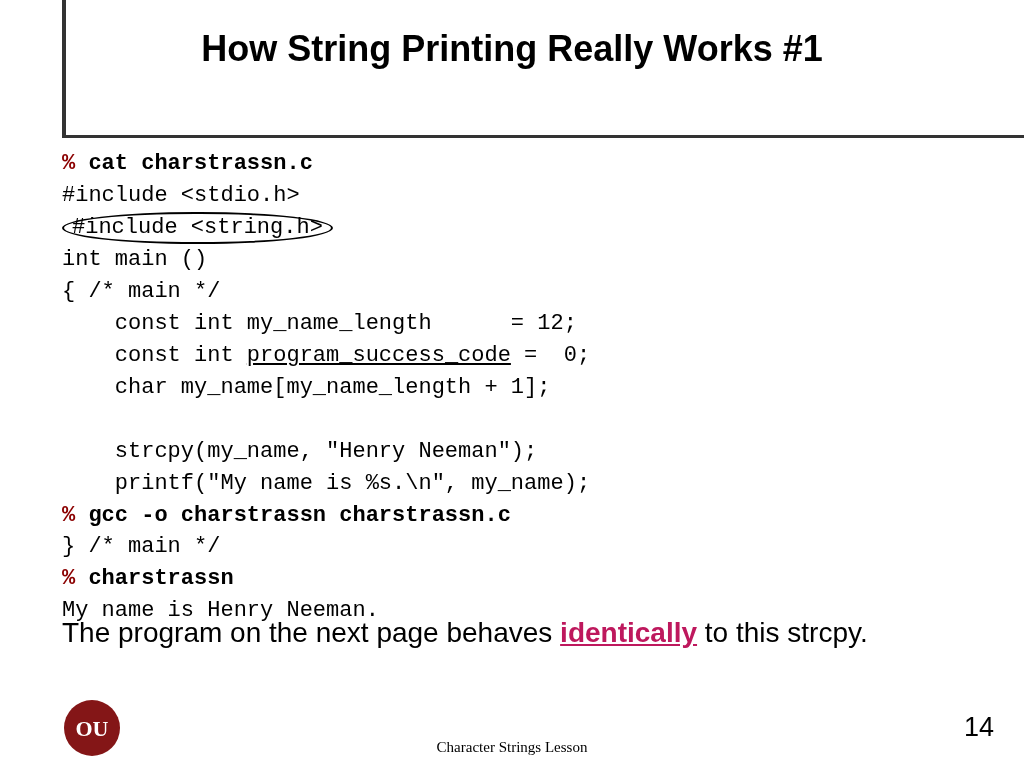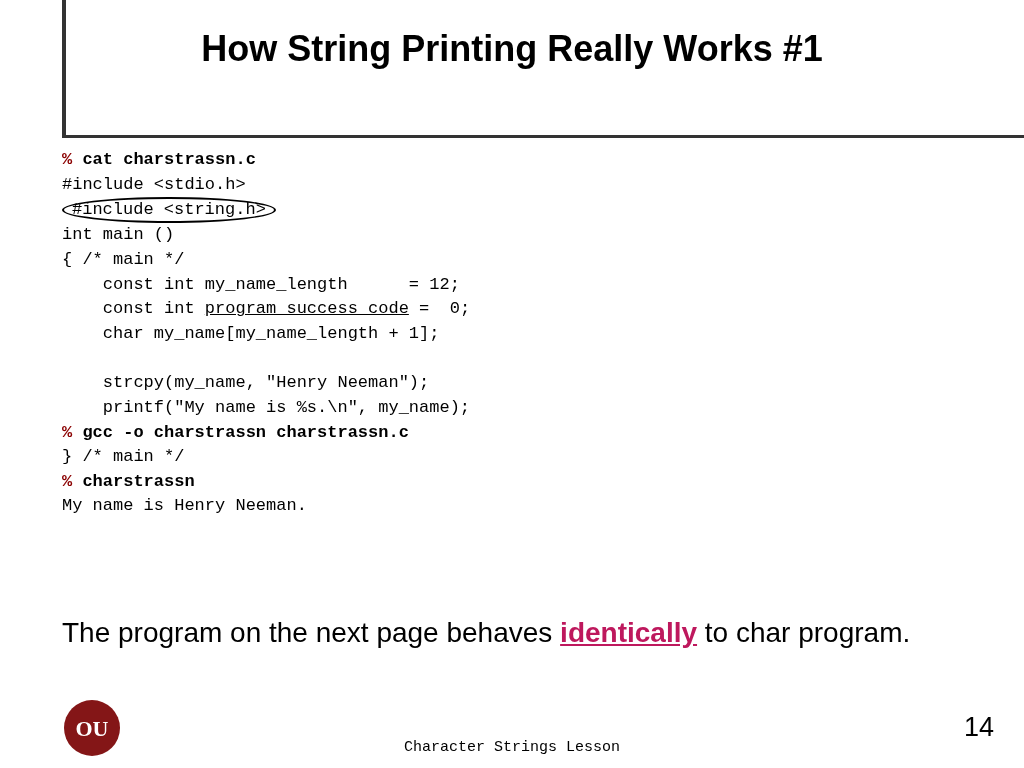--- a/index.html
+++ b/index.html
@@ -52,21 +52,21 @@
       color: #000000;
       font-family: Arial, sans-serif;
     }
 
     .content-area {
       position: absolute;
       top: 148px;
       left: 62px;
       right: 20px;
       font-family: 'Courier New', Courier, monospace;
-      font-size: 17px;
+      font-size: 22px;
       line-height: 1.45;
       color: #000000;
     }
 
     .prompt {
       color: #8b0000;
       font-weight: bold;
     }
 
     .bold-code {
@@ -122,21 +122,21 @@
     }
 
     
     .ou-logo {
       width: 60px;
       height: 60px;
     }
 
     .footer-center {
       text-align: right;
-      font-family: Liberation Mono, monospace;
+      font-family: Liberation Serif, serif;
       font-size: 15px;
       color: #000000;
       line-height: 1.4;
     }
 
     .footer-page {
       position: absolute;
       right: 30px;
       bottom: 25px;
       font-family: Arial, sans-serif;
@@ -189,21 +189,21 @@
 
     <span class="code-line">} /* main */</span>
 
     <span class="code-line"><span class="prompt">% </span><span class="bold-code">charstrassn</span></span>
 
     <span class="code-line">My name is Henry Neeman.</span>
 
   </div>
 
   <div class="bottom-text">
-    <span>The program on the next page behaves </span><span class="identically">identically</span><span> to char program.</span>
+    <span>The program on the next page behaves </span><span class="identically">identically</span><span> to this strcpy.</span>
   </div>
 
   <div class="footer-logo">
     <svg class="ou-logo" viewBox="0 0 60 60" xmlns="http://www.w3.org/2000/svg">
 
       <circle cx="30" cy="30" r="28" fill="#841617"></circle>
 
       <text x="50%" y="55%" dominant-baseline="middle" text-anchor="middle" font-family="serif" font-size="22" font-weight="bold" fill="white">OU</text>
 
       <path d="M22,20 Q15,20 15,30 Q15,40 22,40 L25,40 L25,37 L22,37 Q18,37 18,30 Q18,23 22,23 L38,23 Q42,23 42,30 Q42,37 38,37 L35,37 L35,40 L38,40 Q45,40 45,30 Q45,20 38,20 Z" fill="gold" opacity="0.0"></path>

